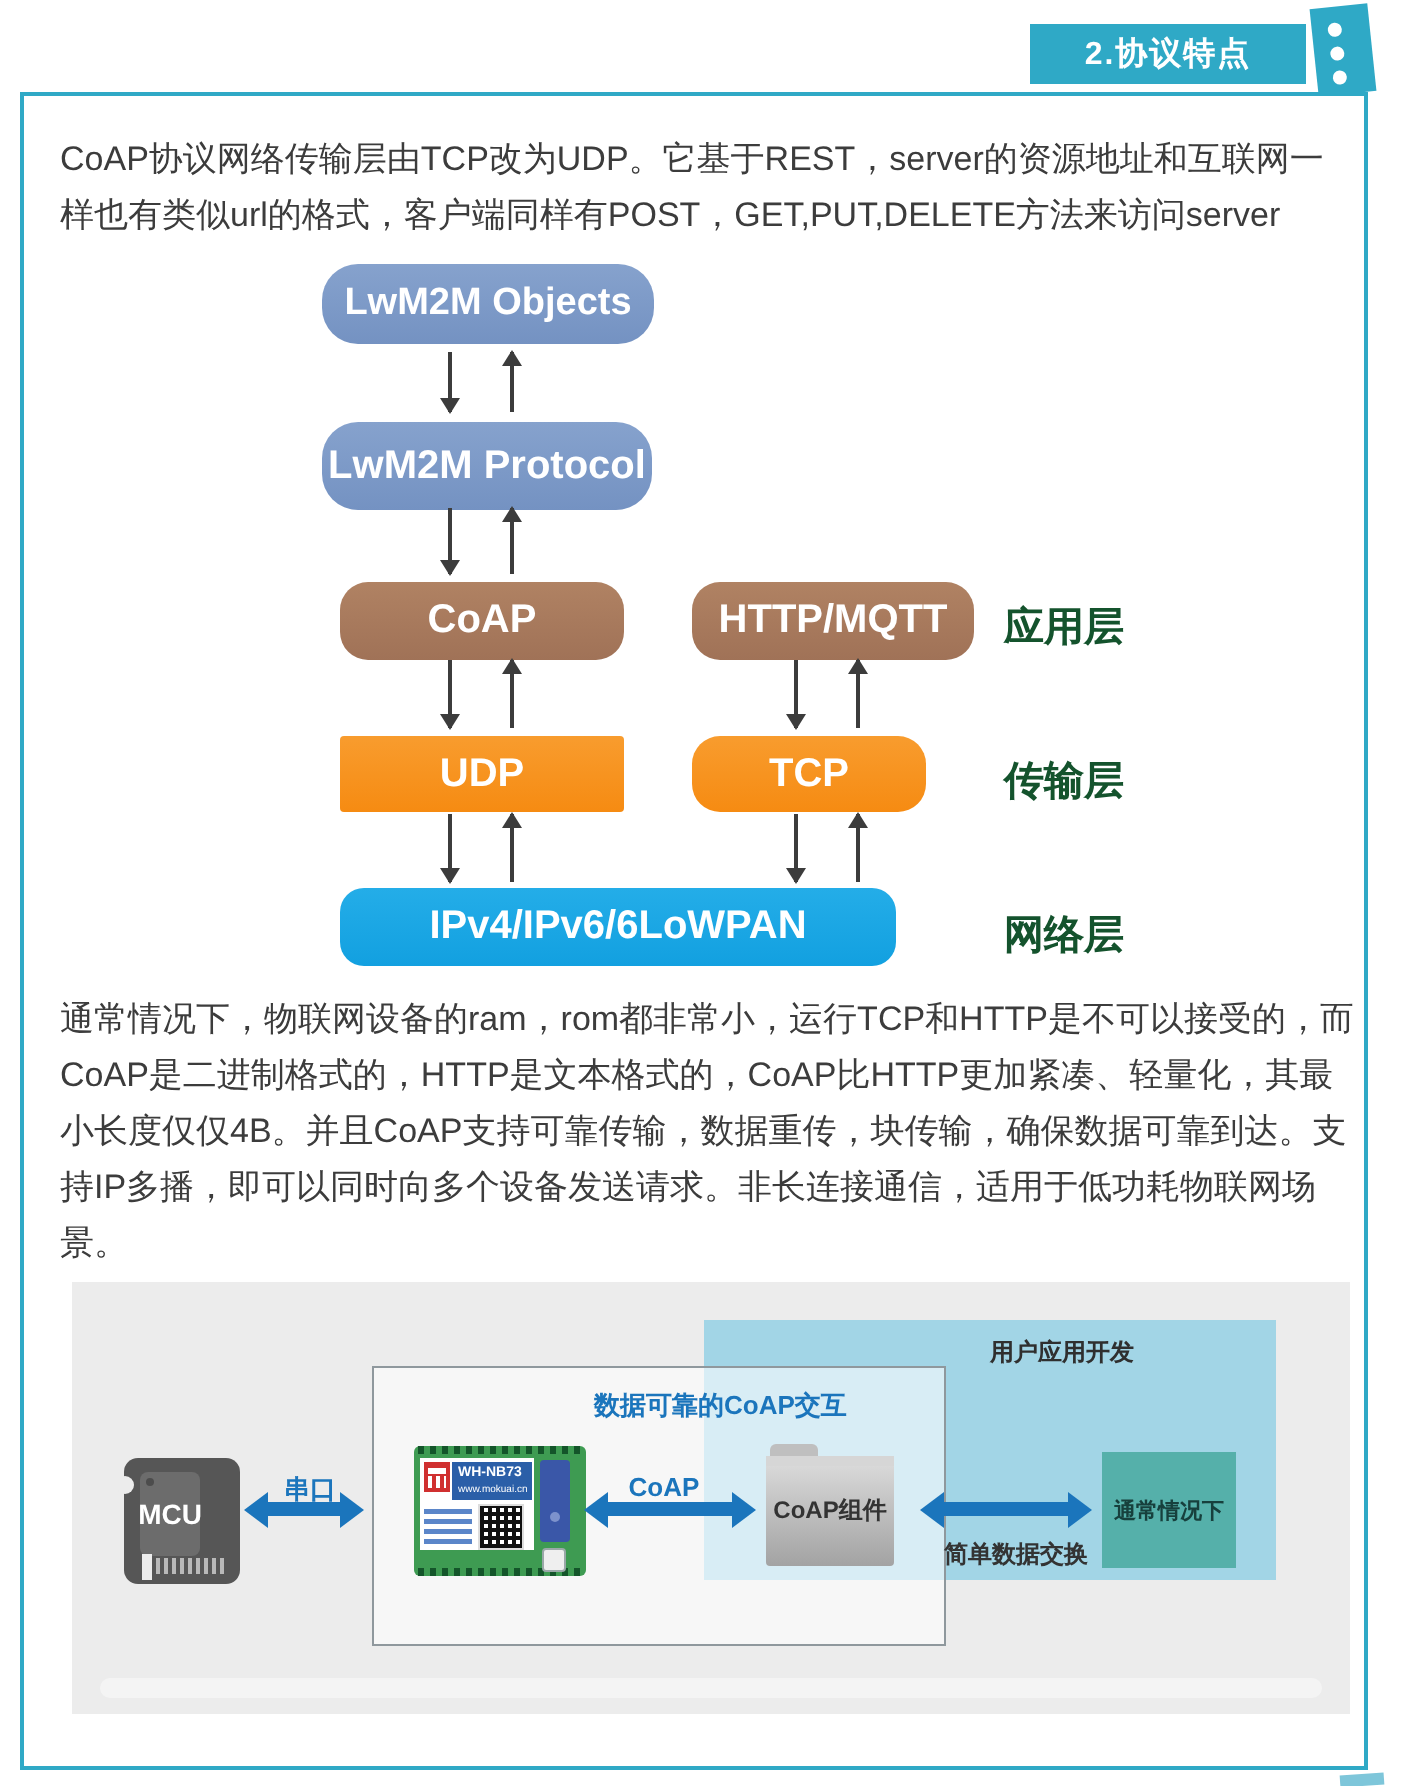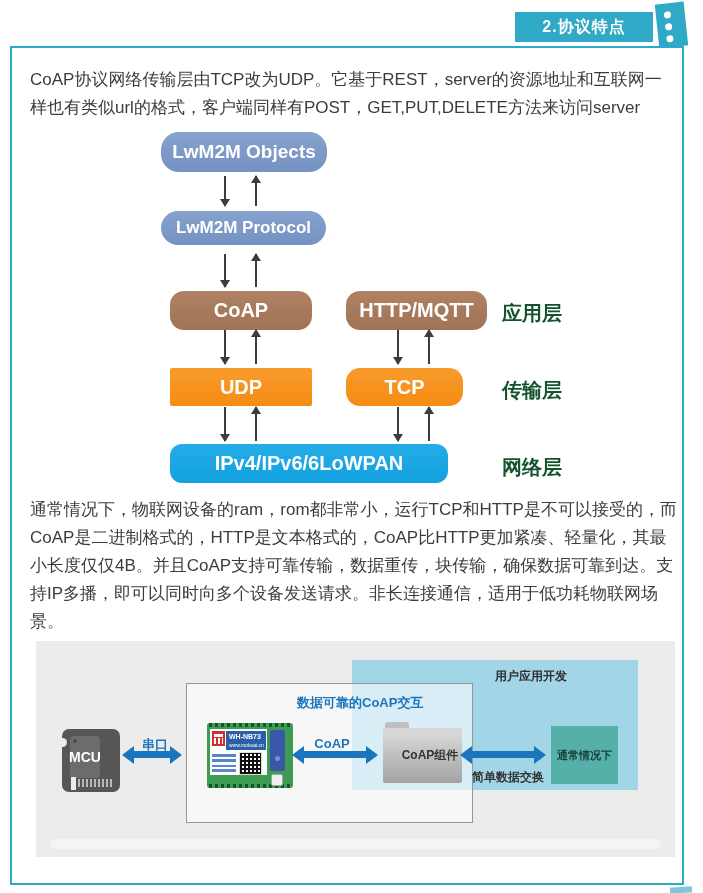--- a/index.html
+++ b/index.html
@@ -22,21 +22,21 @@
   .p1{top:66px;} .p2{top:496px;}
 
   
   .sbox{position:absolute;display:flex;align-items:center;justify-content:center;
         color:#fff;font-size:20px;font-weight:600;}
   .slate{background:linear-gradient(180deg,#86a2cd,#7492c2);}
   .brown{background:linear-gradient(180deg,#b08263,#a07257);}
   .orange{background:linear-gradient(180deg,#f89c2e,#f68b12);}
   .sky{background:linear-gradient(180deg,#24ade8,#12a0e0);}
   .b0{left:161px;top:132px;width:166px;height:40px;border-radius:18px;font-size:19px;}
-  .b1{left:161px;top:211px;width:165px;height:34px;border-radius:18px;font-size:17px;}
+  .b1{left:161px;top:211px;width:165px;height:44px;border-radius:18px;font-size:20px;}
   .b2{left:170px;top:291px;width:142px;height:39px;border-radius:14px;}
   .b3{left:346px;top:291px;width:141px;height:39px;border-radius:14px;}
   .b4{left:170px;top:368px;width:142px;height:38px;border-radius:2px;}
   .b5{left:346px;top:368px;width:117px;height:38px;border-radius:14px;}
   .b6{left:170px;top:444px;width:278px;height:39px;border-radius:12px;}
   .layer{position:absolute;left:502px;width:70px;font-size:20px;font-weight:bold;color:#14532d;}
   .l0{top:300px}.l1{top:377px}.l2{top:454px}
 
   .va{position:absolute;width:2px;background:#3c3c3c;}
   .va::after{content:"";position:absolute;left:50%;transform:translateX(-50%);
@@ -96,21 +96,21 @@
        background-image:repeating-linear-gradient(90deg,#111 0 2px,transparent 2px 4px),
                         repeating-linear-gradient(0deg,#111 0 2px,#fff 2px 4px);}
   .mchip{position:absolute;left:63px;top:7px;width:15px;height:41px;background:#3A57A8;border-radius:2px;}
   .mchip::after{content:"";position:absolute;left:5px;top:26px;width:5px;height:5px;border-radius:50%;background:#7d92cc;}
   .mant{position:absolute;left:64px;top:51px;width:10px;height:10px;background:#EFEFEF;border:1px solid #9aa8a8;border-radius:2px;}
 
   
   .folder{position:absolute;left:347px;top:87px;width:64px;height:55px;
           background:linear-gradient(180deg,#DEDEDE 0%,#c2c2c2 45%,#a3a3a3 100%);
           border-radius:2px;display:flex;align-items:center;justify-content:center;
-          font-size:12px;font-weight:bold;color:#333;padding-left:15px;}
+          font-size:12px;font-weight:bold;color:#333;}
   .folder::before{content:"";position:absolute;left:2px;top:-6px;width:24px;height:8px;
                   background:#BFBFBF;border-radius:3px 3px 0 0;}
   .folder::after{content:"";position:absolute;left:0;top:0;right:0;height:5px;background:#D6D6D6;}
 
   
   .tealbox{position:absolute;left:515px;top:85px;width:67px;height:58px;background:#55B0AA;
            display:flex;align-items:center;justify-content:center;
            font-size:11px;font-weight:bold;color:#17403d;}
 </style>
 </head>

